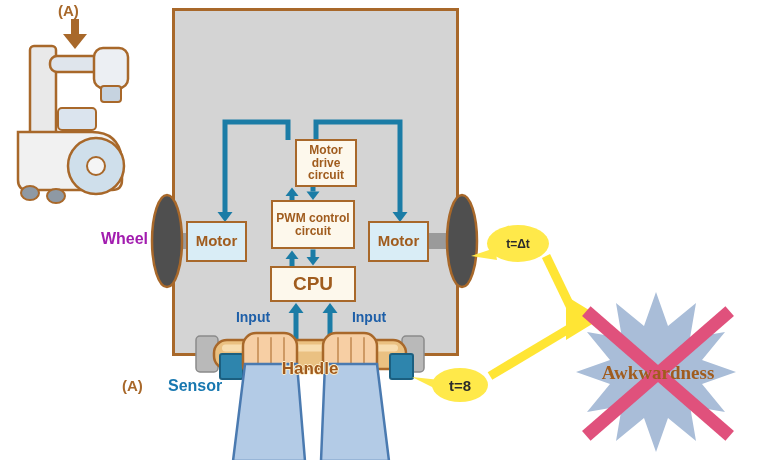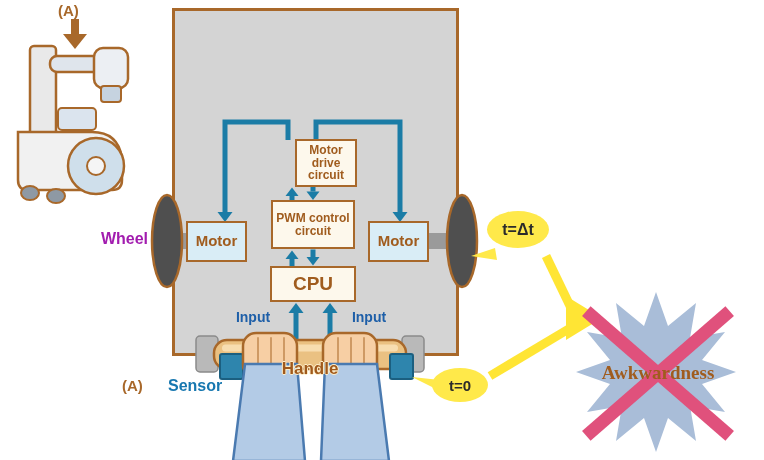--- a/index.html
+++ b/index.html
@@ -29,21 +29,21 @@
     left:274px;top:359px;width:72px;text-align:center;color:#a0591c;font-size:17px;
     text-shadow:0 1px 0 #fdeec9,0 -1px 0 #fdeec9,1px 0 0 #fdeec9,-1px 0 0 #fdeec9;
   }
   #lbl-sensor{left:168px;top:377px;color:#1878b0;font-size:16px;}
   #lbl-a-bottom{left:122px;top:377px;color:#a8682a;font-size:15px;}
 
   .bubble{
     position:absolute;background:#ffe94a;border-radius:50%;display:flex;
     align-items:center;justify-content:center;font-weight:bold;color:#2b2b2b;z-index:3;
   }
-  #bubble-t-delta{left:487px;top:211px;width:62px;height:37px;font-size:16px;}
+  #bubble-t-delta{left:487px;top:225px;width:62px;height:37px;font-size:12px;}
   #bubble-t-zero{left:432px;top:368px;width:56px;height:34px;font-size:15px;}
 
   .cross-bar{position:absolute;left:563px;top:367px;width:190px;height:13px;background:#e0517c;z-index:2;}
   #cross-bar-1{transform:rotate(41deg);}
   #cross-bar-2{transform:rotate(-41deg);}
   #lbl-awkwardness{left:578px;top:362px;width:160px;text-align:center;color:#a05c1e;font-size:19px;z-index:3;white-space:nowrap;font-family:Liberation Serif, serif;}
 </style>
 </head>
 <body>
 
@@ -139,19 +139,19 @@
   <div class="box" id="box-motor-left">Motor</div>
   <div class="box" id="box-motor-right">Motor</div>
 
   <div class="lbl" id="lbl-input-left">Input</div>
   <div class="lbl" id="lbl-input-right">Input</div>
   <div class="lbl" id="lbl-handle">Handle</div>
   <div class="lbl" id="lbl-sensor">Sensor</div>
   <div class="lbl" id="lbl-a-bottom">(A)</div>
 
   <div class="bubble" id="bubble-t-delta">t=Δt</div>
-  <div class="bubble" id="bubble-t-zero">t=0</div>
+  <div class="bubble" id="bubble-t-zero">t=8</div>
 
   <div class="cross-bar" id="cross-bar-1"></div>
   <div class="cross-bar" id="cross-bar-2"></div>
   <div class="lbl" id="lbl-awkwardness">Awkwardness</div>
 
 </div>
 
 </body></html>

